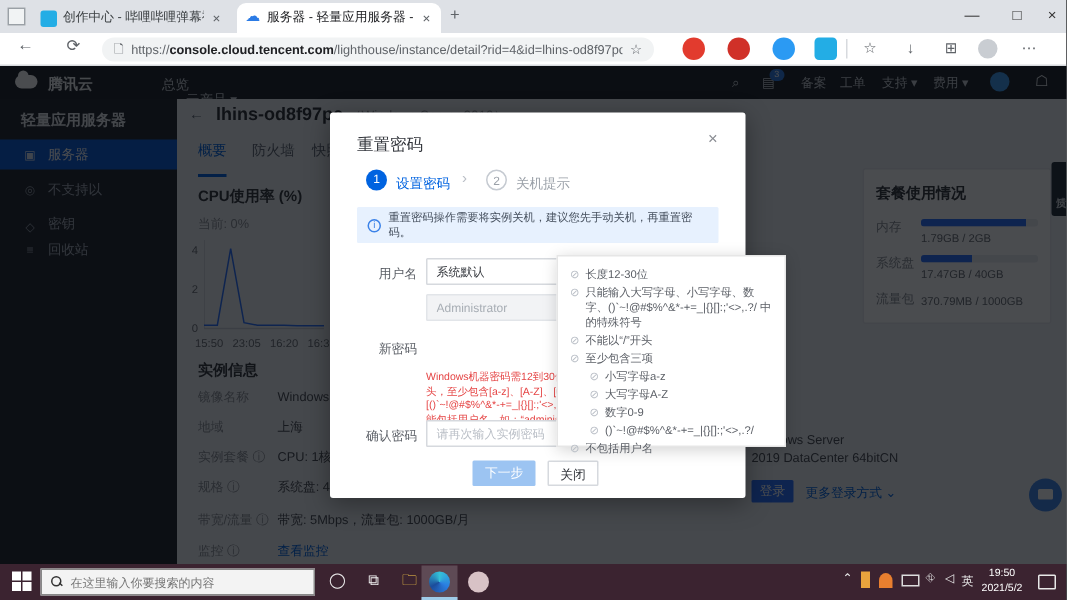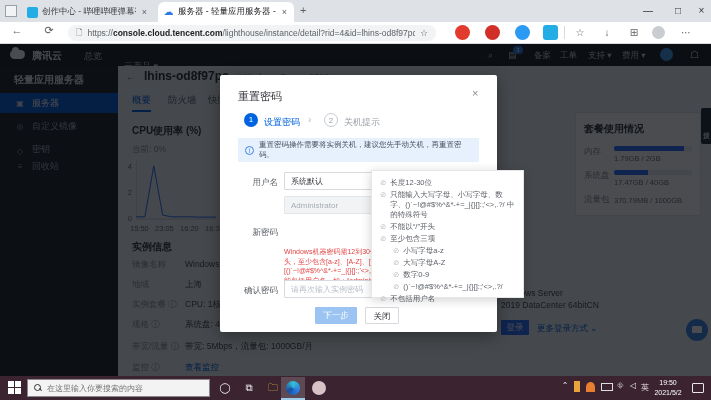--- a/index.html
+++ b/index.html
@@ -38,21 +38,21 @@
   .sidebar { left:0; top:66px; width:118px; height:310px; background:#22262e; }
   .side-title { left:14px; top:73px; font-size:10px; color:#e6e8ec; font-weight:bold; }
   .side-item { left:0; width:118px; height:20px; color:#a7adb8; font-size:9px; display:flex; align-items:center; gap:7px; padding-left:15px; }
   .side-item.active { background:#0a5ad6; color:#fff; }
   .side-ic { font-size:8px; width:10px; text-align:center; opacity:.85; }
 
   .content { left:118px; top:66px; width:593px; height:310px; background:#eef1f5; }
 
   .pg-title { font-size:12px; font-weight:bold; color:#2c2f35; }
   .pg-sub { font-size:9px; color:#8b8f96; }
-  .ptab { font-size:9.5px; color:#5f6672; padding-bottom:3px; }
+  .ptab { font-size:9.5px; color:#5f6672; padding-bottom:9px; }
   .ptab.active { color:#0063e0; border-bottom:2px solid #0063e0; }
 
   .sec-title { font-size:10px; font-weight:bold; color:#33363c; }
   .ilabel { font-size:8.5px; color:#8b8f96; }
   .ivalue { font-size:8.5px; color:#484b52; white-space:nowrap; }
   .ilink { font-size:8.5px; color:#0063e0; }
 
   .usage-card { left:575px; top:112px; width:126px; height:104px; background:#fff; border:1px solid #e4e7ec; border-radius:2px; }
   .ubar { height:5px; width:78px; background:#e8ebf0; border-radius:2px; overflow:hidden; }
   .ubar > div { height:5px; background:#2970ff; }
@@ -157,40 +157,40 @@
   <div class="abs" style="left:564px;top:26px;width:1px;height:13px;background:#d7dade;"></div>
   <div class="abs toolic" style="left:572px;">☆</div>
   <div class="abs toolic" style="left:599px;">↓</div>
   <div class="abs toolic" style="left:626px;">⊞</div>
   <div class="abs" style="left:652px;top:26px;width:13px;height:13px;border-radius:50%;background:#c9cdd2;"></div>
   <div class="abs toolic" style="left:678px;">⋯</div>
 
   <div class="abs qheader"></div>
   <div class="abs cloudlogo"></div>
   <span class="abs" style="left:32px;top:49px;font-size:10px;color:#f0f2f5;font-weight:bold;z-index:1;">腾讯云</span>
-  <span class="abs" style="left:84px;top:50px;font-size:9px;color:#c8cdd4;">总览</span>
+  <span class="abs" style="left:108px;top:50px;font-size:9px;color:#c8cdd4;">总览</span>
   <span class="abs" style="left:124px;top:60px;font-size:9px;color:#c8cdd4;">云产品 ▾</span>
   <span class="abs" style="left:488px;top:50px;font-size:9px;color:#c8cdd4;">⌕</span>
   <span class="abs" style="left:508px;top:50px;font-size:9px;color:#c8cdd4;">▤<span class="badge">3</span></span>
   <span class="abs" style="left:534px;top:50px;font-size:8.5px;color:#c8cdd4;">备案</span>
   <span class="abs" style="left:560px;top:50px;font-size:8.5px;color:#c8cdd4;">工单</span>
   <span class="abs" style="left:588px;top:50px;font-size:8.5px;color:#c8cdd4;">支持 ▾</span>
   <span class="abs" style="left:622px;top:50px;font-size:8.5px;color:#c8cdd4;">费用 ▾</span>
   <div class="abs" style="left:660px;top:48px;width:13px;height:13px;border-radius:50%;background:#3e9bef;"></div>
   <span class="abs" style="left:690px;top:49px;font-size:10px;color:#e6e8ec;">☖</span>
 
   <div class="abs sidebar"></div>
   <div class="abs side-title">轻量应用服务器</div>
   <div class="abs side-item active" style="top:93px;">
     <span class="side-ic">▣</span>
     <span>服务器</span>
   </div>
   <div class="abs side-item" style="top:116px;">
     <span class="side-ic">◎</span>
-    <span>自定义镜像</span>
+    <span>不支持以</span>
   </div>
   <div class="abs side-item" style="top:136px;align-items:flex-end;">
     <span class="side-ic">◇</span>
     <span>密钥</span>
   </div>
   <div class="abs side-item" style="top:156px;">
     <span class="side-ic">≡</span>
     <span>回收站</span>
   </div>
 

